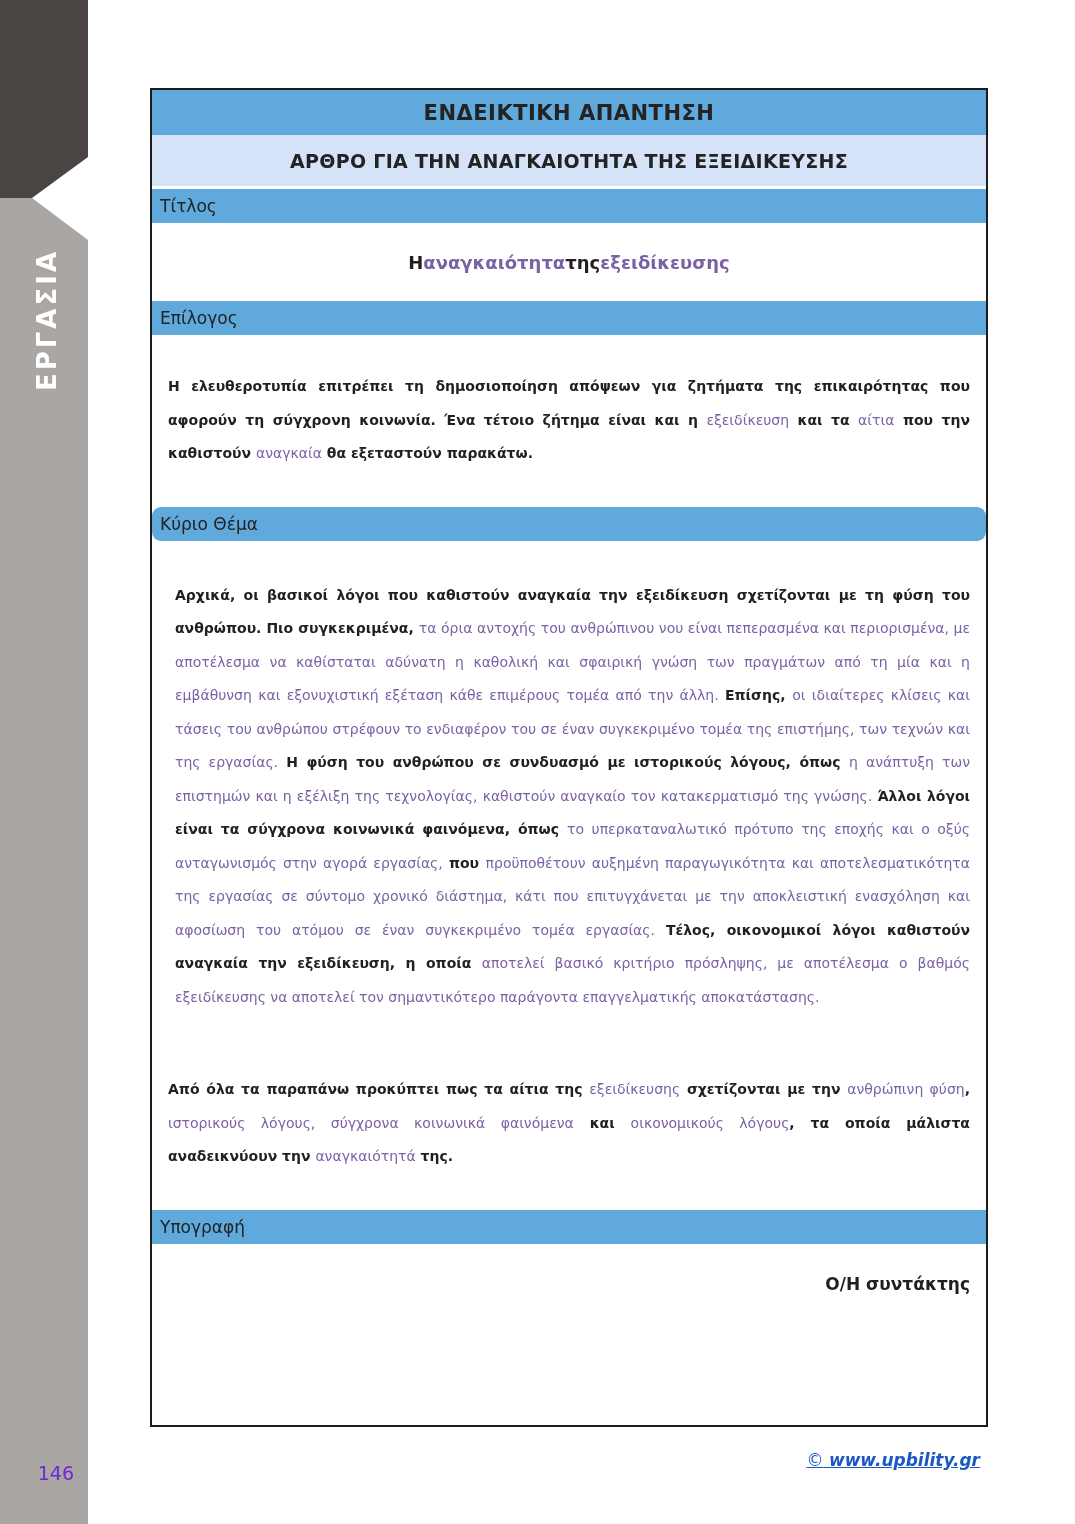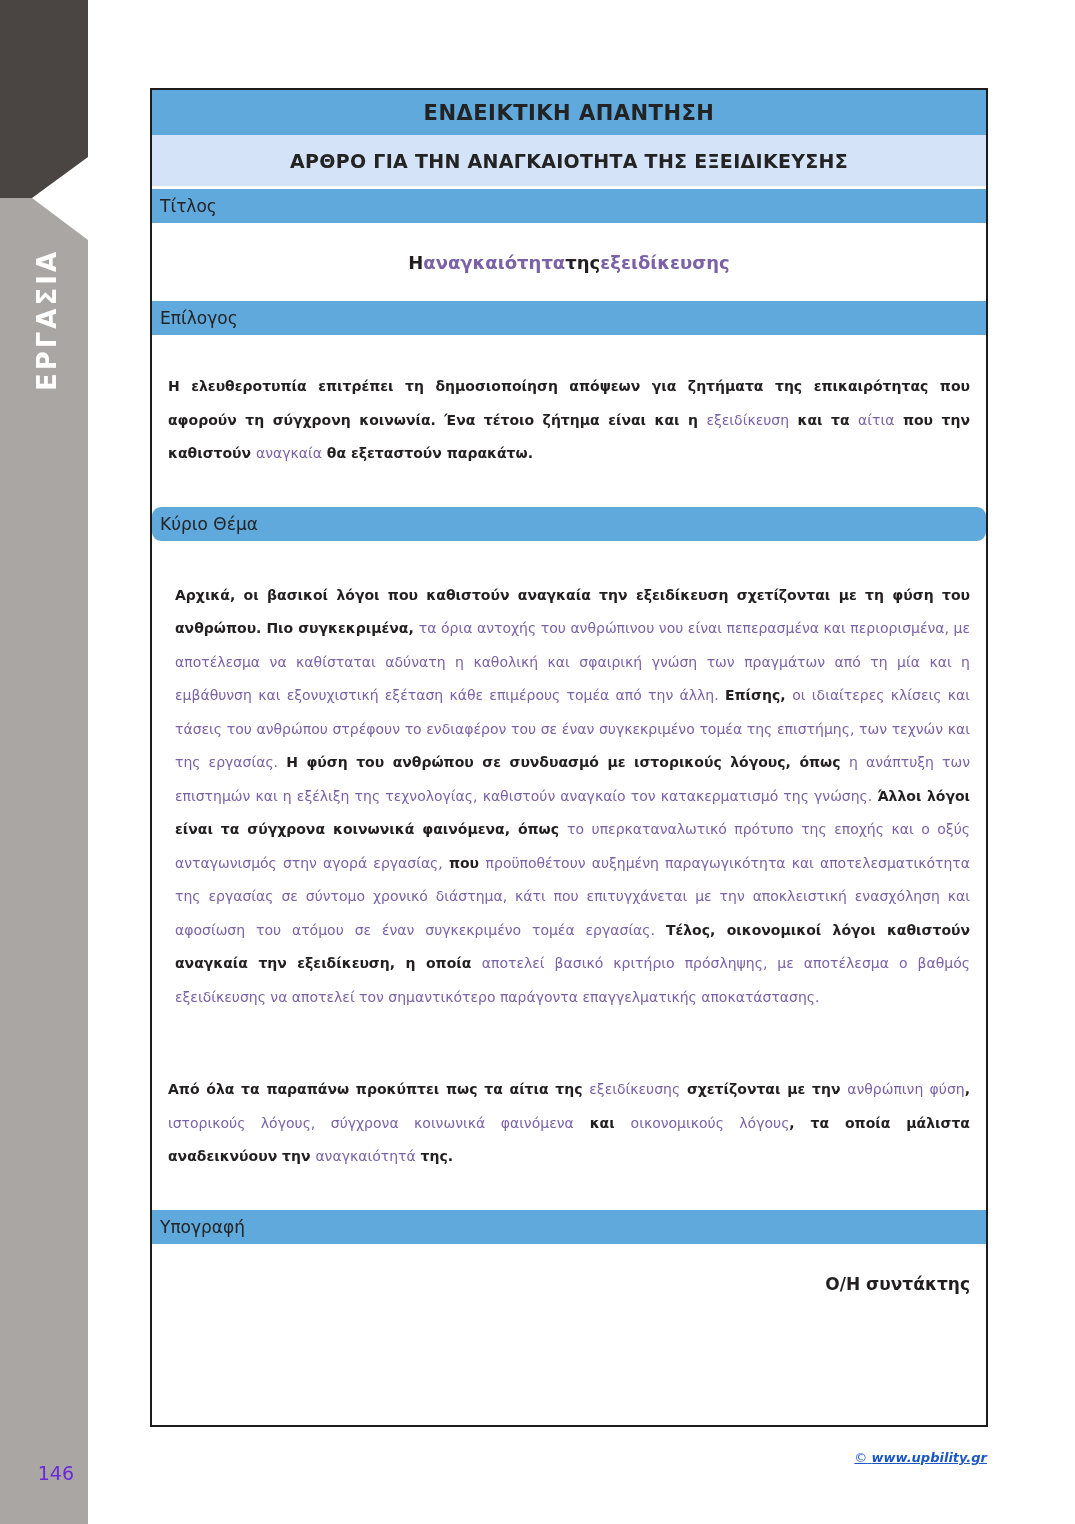--- a/index.html
+++ b/index.html
@@ -54,21 +54,21 @@
     font-size:18px;font-weight:700;}
   .para{padding:21px 16px 22px;text-align:justify;font-size:14px;line-height:33.5px;color:var(--ink);}
   .para.main-para{padding:24px 16px 24px;margin-left:7px;}
   .seg-black{color:var(--ink);font-weight:600;}
   .seg-purple{color:var(--purple);font-weight:500;text-align:right;}
   .title-area .seg-black,.title-area .seg-purple{font-weight:700;}
   .signature-area{padding:30px 16px 0;text-align:right;font-size:17px;font-weight:700;color:var(--ink);}
 
   
   .copyright{
-    position:absolute;right:88px;top:1450px;font-size:13px;
+    position:absolute;right:95px;top:1450px;font-size:17px;
     color:var(--link-blue);text-decoration:underline;text-decoration-color:var(--link-blue);
   }
   .copyright .link-text{font-style:italic;font-weight:600;}
 </style>
 </head>
 <body>
 
 <div class="page">
 
   <div class="sidebar-dark"></div>

